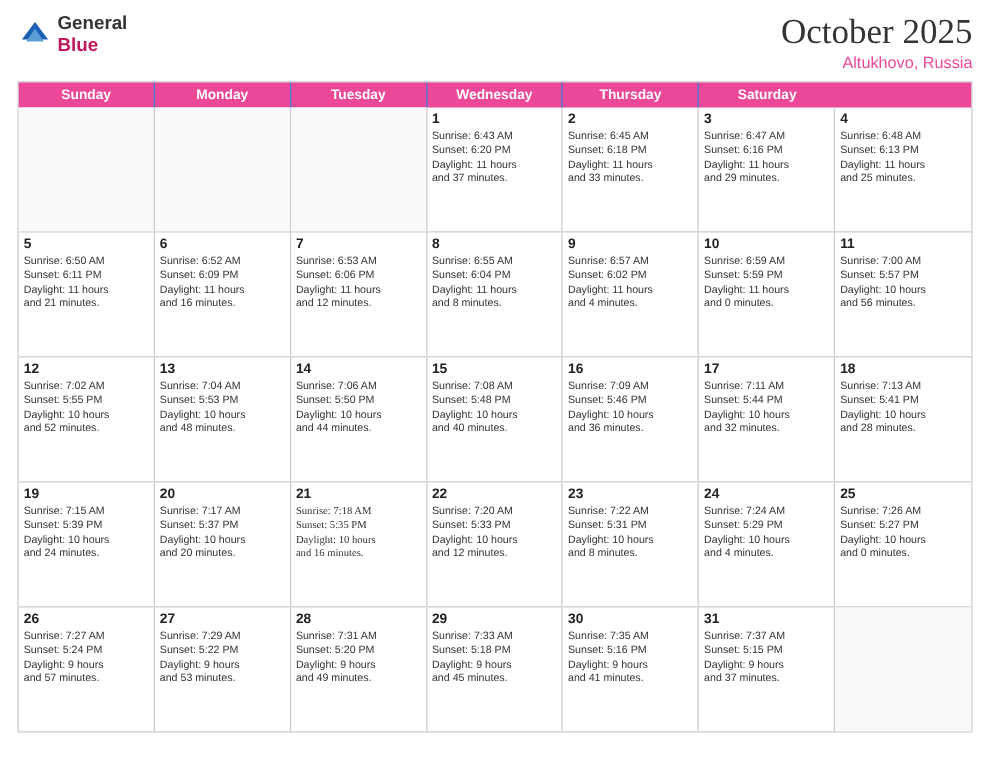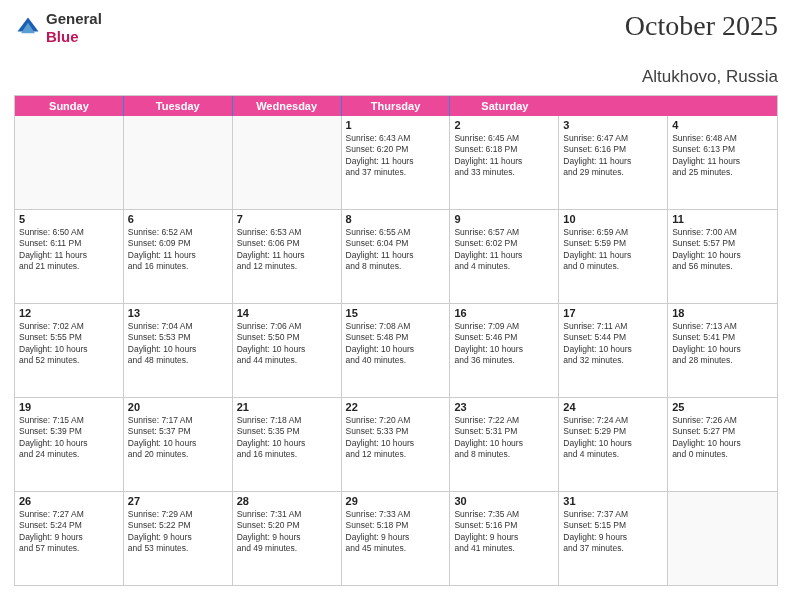--- a/index.html
+++ b/index.html
@@ -42,23 +42,22 @@
     .title-block {
       text-align: right;
     }
     .month-title {
       font-size: 28px;
       color: #333;
       font-weight: normal;
       font-family: Liberation Serif, serif;
     }
     .location {
-      font-size: 17px;
-      color: #404040;
-      margin-top: 25px;
+      font-size: 13px;
+      color: #ec4899;
     }
     .calendar {
       flex: 1;
       display: flex;
       flex-direction: column;
       border: 1px solid #ccc;
     }
     .cal-header {
       display: grid;
       grid-template-columns: repeat(7, 1fr);
@@ -125,20 +124,21 @@
     </div>
     <div class="title-block">
       <div class="month-title">October 2025</div>
       <div class="location">Altukhovo, Russia</div>
     </div>
   </div>
 
   <div class="calendar">
     <div class="cal-header">
     <div class="cal-header-cell">Sunday</div>
+        <div class="cal-header-cell">Monday</div>
         <div class="cal-header-cell">Tuesday</div>
         <div class="cal-header-cell">Wednesday</div>
         <div class="cal-header-cell">Thursday</div>
         <div class="cal-header-cell">Saturday</div>
       </div>
     <div class="cal-body">
     <div class="cal-row">
           <div class="cal-cell empty"></div>
           <div class="cal-cell empty"></div>
           <div class="cal-cell empty"></div>
@@ -283,21 +283,21 @@
           </div>
           <div class="cal-cell">
             <div class="day-num">20</div>
             <div class="cell-text" style="white-space: pre-line;">Sunrise: 7:17 AM
 Sunset: 5:37 PM
 Daylight: 10 hours
 and 20 minutes.</div>
           </div>
           <div class="cal-cell">
             <div class="day-num">21</div>
-            <div class="cell-text" style="white-space: pre-line;">Sunrise: 7:18 AM
+            <div class="cell-text" style="white-space: pre-line; font-family: Liberation Serif, serif;">Sunrise: 7:18 AM
 Sunset: 5:35 PM
 Daylight: 10 hours
 and 16 minutes.</div>
           </div>
           <div class="cal-cell">
             <div class="day-num">22</div>
             <div class="cell-text" style="white-space: pre-line;">Sunrise: 7:20 AM
 Sunset: 5:33 PM
 Daylight: 10 hours
 and 12 minutes.</div>

